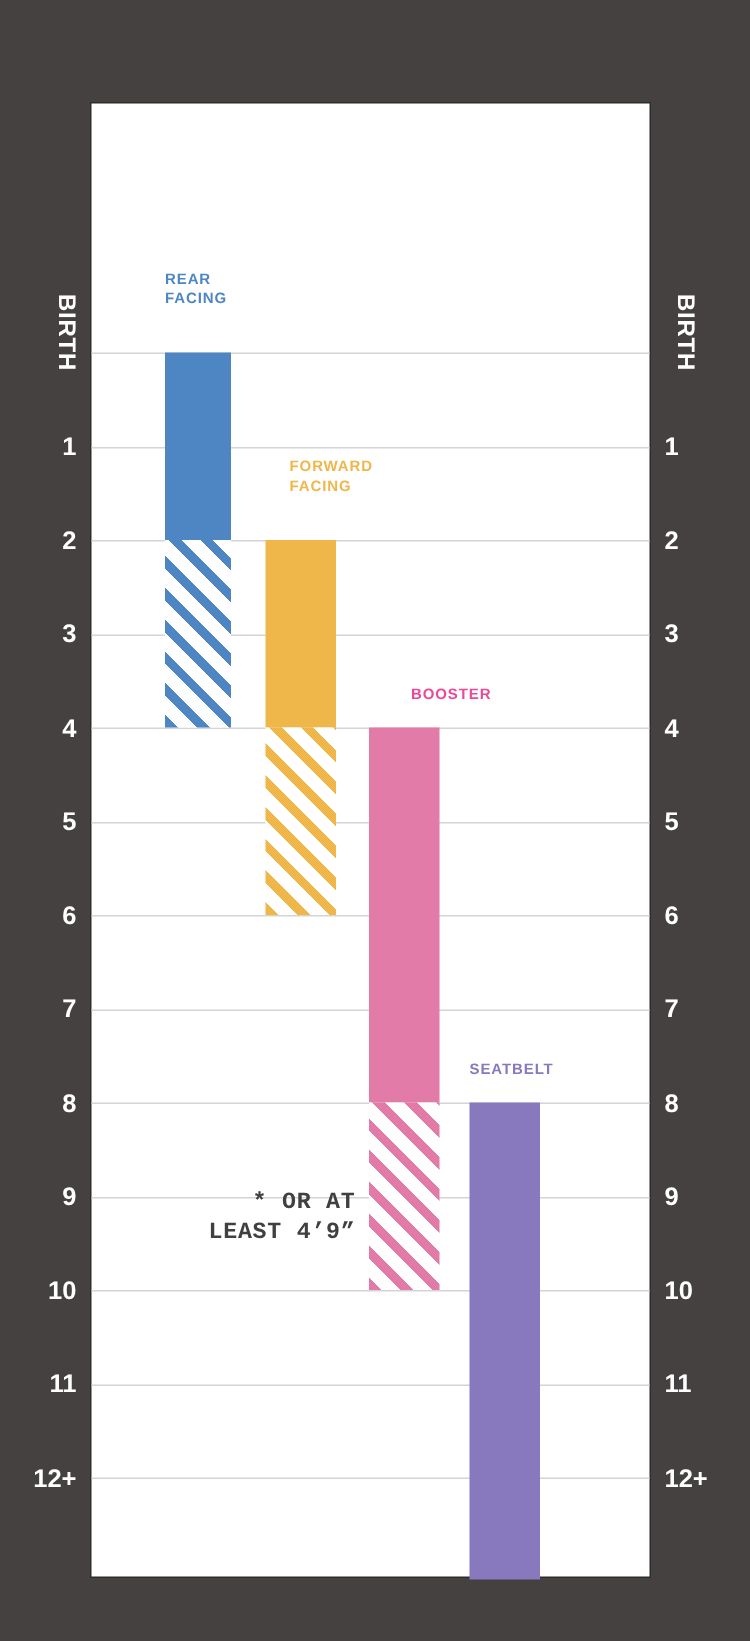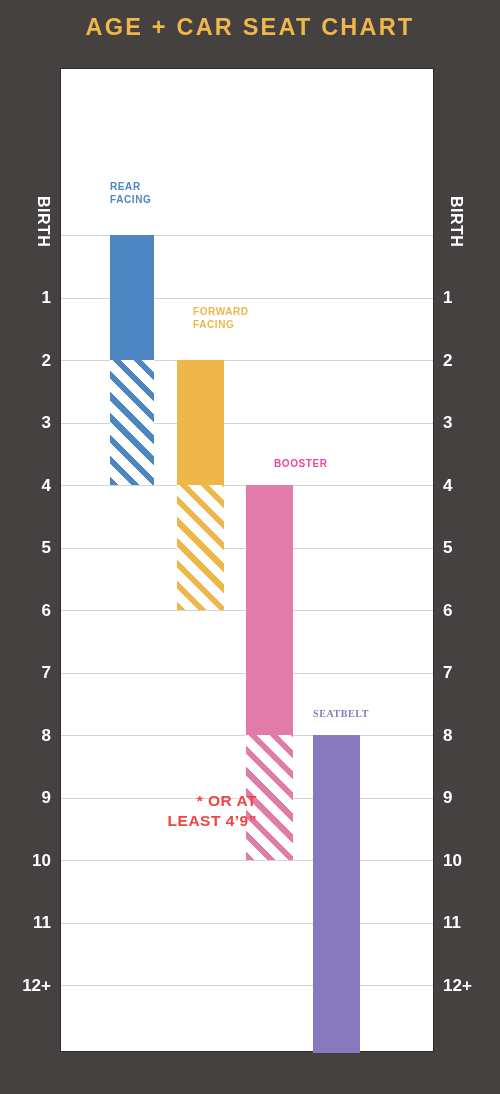--- a/index.html
+++ b/index.html
@@ -92,21 +92,20 @@
     text-align:right;
     white-space:pre-line;
     text-transform:uppercase;
   }
 </style>
 </head>
 <body>
 
 <div id="page">
 
-  <div id="chart-title">AGE + CAR SEAT CHART</div>
 
   <div id="plot-area">
 
     <div class="gridline" style="top:166px;"></div>
     <div class="gridline" style="top:228.5px;"></div>
     <div class="gridline" style="top:291px;"></div>
     <div class="gridline" style="top:353.5px;"></div>
     <div class="gridline" style="top:416px;"></div>
     <div class="gridline" style="top:478.5px;"></div>
     <div class="gridline" style="top:541px;"></div>
@@ -133,25 +132,25 @@
     <div class="bar-hatch" style="left:116px; top:416px; width:47px; height:125px;
                 background:repeating-linear-gradient(45deg,#EFB749 0 6px,#ffffff 6px 15px);"></div>
 
     <div class="bar-label" style="left:185px; top:389px; color:#ec4899;margin-left:28px;">BOOSTER</div>
 
     <div class="bar-solid" style="left:185px; top:416px; width:47px; height:250px; background:#E27BA8;"></div>
 
     <div class="bar-hatch" style="left:185px; top:666px; width:47px; height:125px;
                 background:repeating-linear-gradient(45deg,#E27BA8 0 6px,#ffffff 6px 15px);"></div>
 
-    <div class="bar-label" style="left:252px; top:639px; color:#8878BD;font-family:Liberation Serif, serif;">SEATBELT</div>
+    <div class="bar-label" style="left:252px; top:639px; color:#8878BD;">SEATBELT</div>
 
     <div class="bar-solid" style="left:252px; top:666px; width:47px; height:318px; background:#8878BD;"></div>
 
-    <div id="footnote" style="left:56px; top:722px; width:140px; color:#ef4444;">* OR AT
+    <div id="footnote" style="left:36px; top:722px; width:140px; color:#404040;font-family:Liberation Mono, monospace;">* OR AT
 LEAST 4’9”</div>
 
   </div>
 
   <div class="axis-label birth-label birth-left" style="top:196px;">BIRTH</div>
   <div class="axis-label axis-left" style="top:289px;">1</div>
   <div class="axis-label axis-left" style="top:351.5px;">2</div>
   <div class="axis-label axis-left" style="top:414px;">3</div>
   <div class="axis-label axis-left" style="top:476.5px;">4</div>
   <div class="axis-label axis-left" style="top:539px;">5</div>

